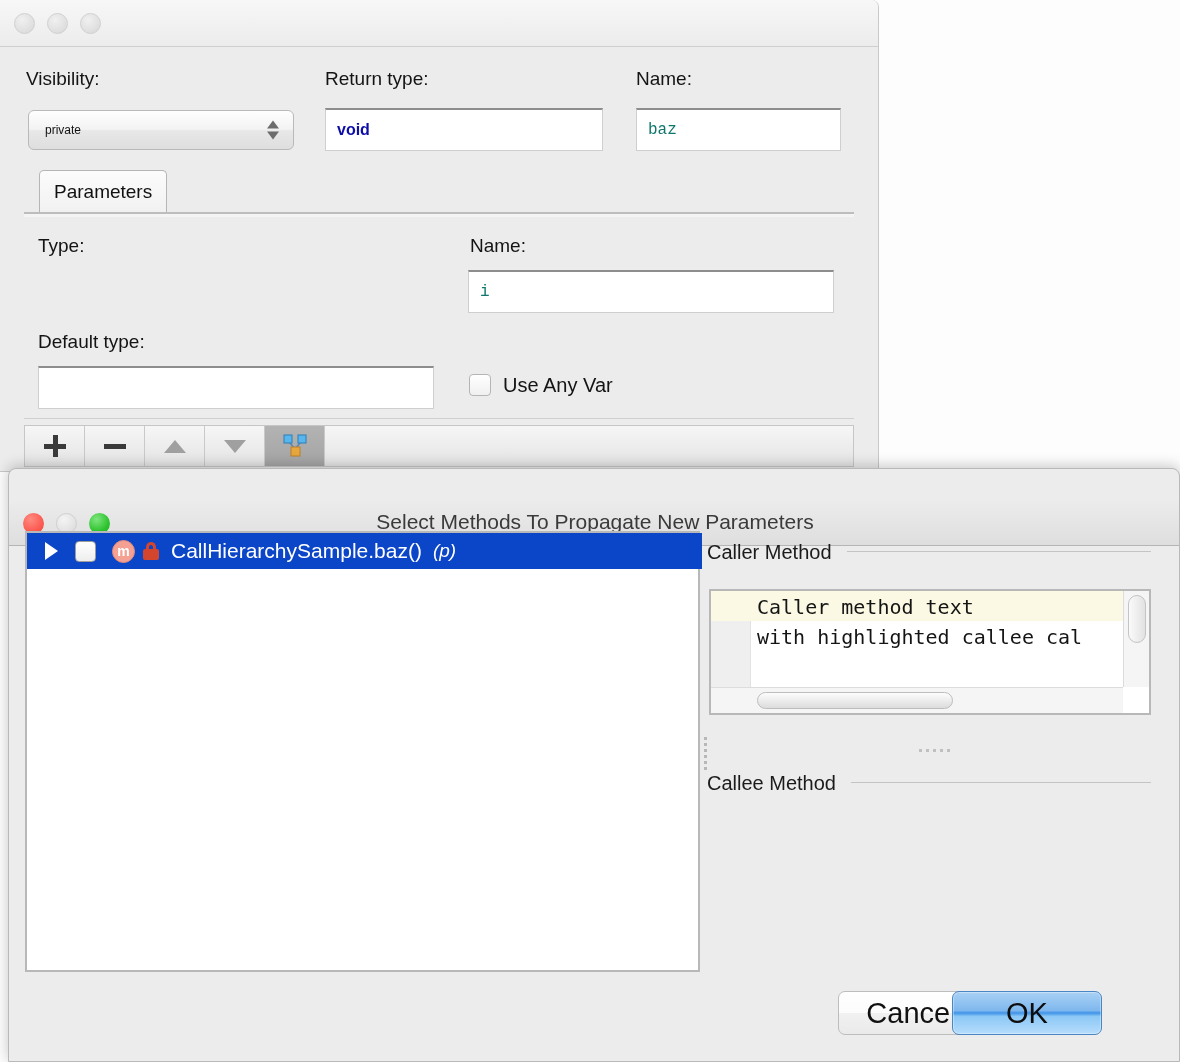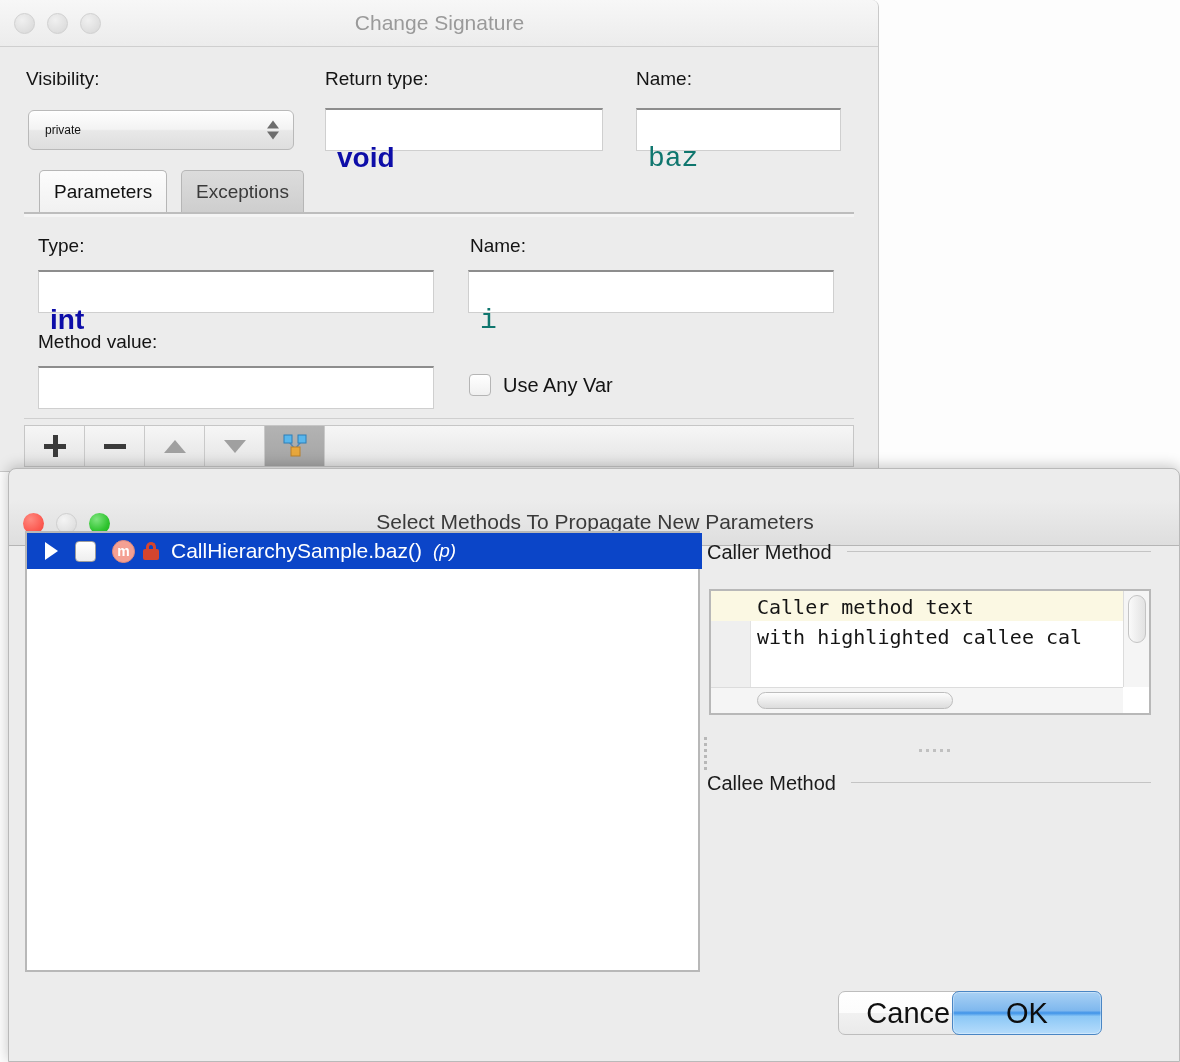--- a/index.html
+++ b/index.html
@@ -46,21 +46,21 @@
   .combo .val { position:absolute; left:16px; top:50%; transform: translateY(-50%); font-size: 12px; color:#121212; }
   .combo .arrows { position:absolute; right: 14px; top: 50%; transform: translateY(-50%); display:flex; flex-direction:column; gap:3px; }
   .arrow-up { width:0;height:0;border-left:6px solid transparent;border-right:6px solid transparent;border-bottom:8px solid #6d6d6d; }
   .arrow-dn { width:0;height:0;border-left:6px solid transparent;border-right:6px solid transparent;border-top:8px solid #6d6d6d; }
 
   
   .tfield {
     position: absolute; background:#ffffff;
     border: 1px solid #cfcfcf; border-top: 2px solid #8d8d8d;
   }
-  .tfield .txt { position:absolute; left:11px; top:50%; transform:translateY(-50%); font-size:28px;margin-top:28px; }
+  .tfield .txt { position:absolute; left:11px; top:50%; transform:translateY(-50%); font-size:16px; }
   .kw { color:#0d0da8; font-weight:700; }
   .plain { color:#0f766e;font-family:Liberation Mono, monospace; }
 
   
   #tabstrip { position:absolute; left:19px; top:170px; width: 830px; height: 47px; }
   .tab {
     position:absolute; top:0; height: 42px; padding: 0 14px;
     display:flex; align-items:center; font-size: 19px;
     border:1px solid #b6b6b6; border-bottom: none;
     border-top-left-radius: 5px; border-top-right-radius: 5px;
@@ -158,21 +158,20 @@
 <div id="root">
 
   <div id="bgwin">
 
     <div id="bgTitlebar">
       <div class="tl-group">
         <div class="tl grey"></div>
         <div class="tl grey"></div>
         <div class="tl grey"></div>
       </div>
-      <div class="title">Change Signature</div>
     </div>
 
     <div class="field-label" style="position:absolute;left:26px;top:68px;">Visibility:</div>
     <div class="combo" style="left:28px;top:110px;width:266px;height:40px;">
       <div class="val">private</div>
       <div class="arrows">
         <div class="arrow-up"></div>
           <div class="arrow-dn"></div>
       </div>
     </div>
@@ -184,37 +183,31 @@
 
     <div class="field-label" style="position:absolute;left:636px;top:68px;">Name:</div>
     <div class="tfield" style="left:636px;top:108px;width:205px;height:43px;">
       <div class="txt plain">baz</div>
     </div>
 
     <div id="tabstrip">
       <div class="tab sel" style="left:20px;">
         <span>Parameters</span>
       </div>
-      <div class="tab unsel" style="left:162px;">
-        <span>Exceptions</span>
-      </div>
     </div>
     <div id="tabline"></div>
 
     <div class="field-label" style="position:absolute;left:38px;top:235px;">Type:</div>
-    <div class="tfield" style="left:38px;top:270px;width:396px;height:43px;">
-      <div class="txt kw">int</div>
-    </div>
 
     <div class="field-label" style="position:absolute;left:470px;top:235px;">Name:</div>
     <div class="tfield" style="left:468px;top:270px;width:366px;height:43px;">
       <div class="txt plain">i</div>
     </div>
 
-    <div class="field-label" style="position:absolute;left:38px;top:331px;">Method value:</div>
+    <div class="field-label" style="position:absolute;left:38px;top:331px;">Default type:</div>
     <div class="tfield" style="left:38px;top:366px;width:396px;height:43px;">
       <div class="txt plain"></div>
     </div>
 
     <div class="cbox" style="left:469px;top:374px;"></div>
     <div class="field-label" style="position:absolute;left:503px;top:374px;font-size:20px;">Use Any Var</div>
 
     <div class="sep-line"></div>
     <div id="ptoolbar">
       <div class="tbtn">

